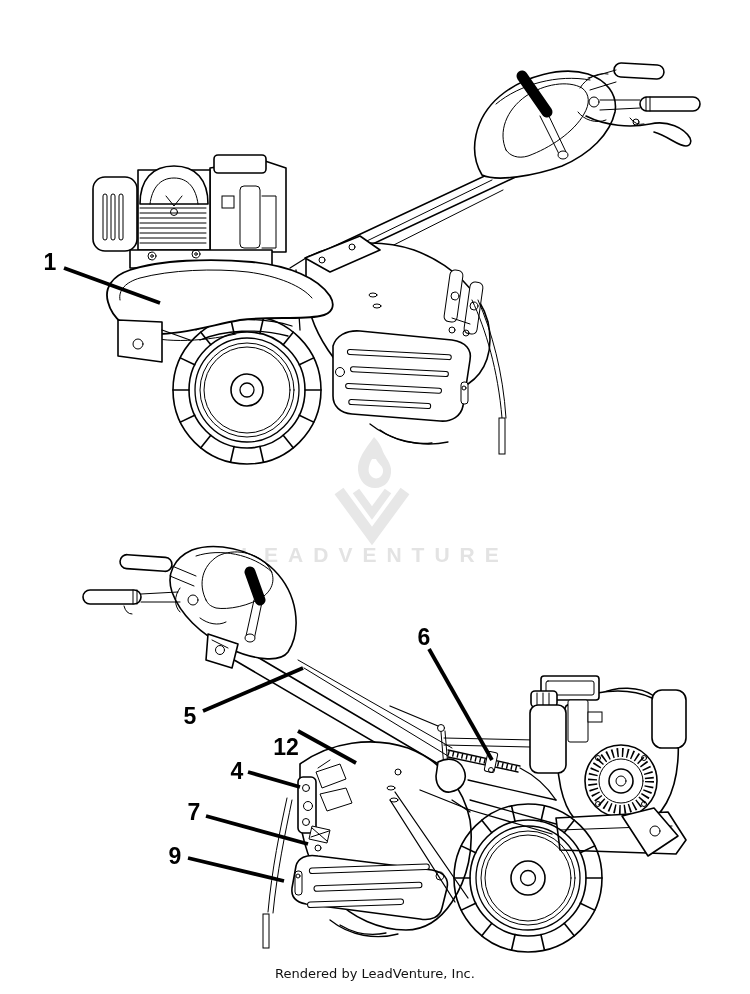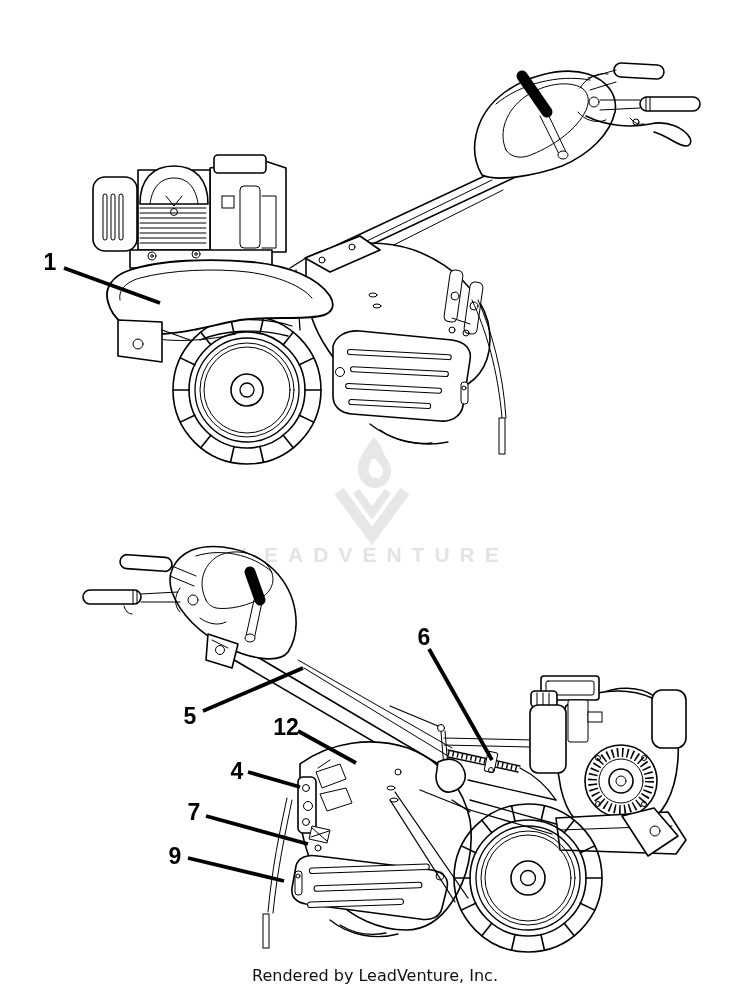--- a/index.html
+++ b/index.html
@@ -20,21 +20,21 @@
   .ld{stroke:#000;stroke-width:3.8;fill:none;}
   .blk{stroke:#000;stroke-width:11;stroke-linecap:round;fill:none;}
   .hatch{stroke:#000;stroke-width:5;fill:none;stroke-dasharray:1.4 3.2;}
   .tick{stroke:#000;stroke-width:9;fill:none;stroke-dasharray:1.6 3.4;}
   
   .co{position:absolute;z-index:3;transform:translate(-50%,-50%);
       font-weight:bold;font-size:23px;color:#000;line-height:1;
       font-family:"Liberation Sans",sans-serif;}
   
   .footer{position:absolute;left:0;top:966px;width:750px;text-align:center;z-index:3;
-          font-size:16px;color:#111;font-family:"DejaVu Sans",sans-serif;}
+          font-size:13px;color:#111;font-family:"DejaVu Sans",sans-serif;}
 </style>
 </head>
 <body>
 
 <div class="stage">
 
   <div class="wm">
     <svg width="750" height="994">
       <g fill="#e7e7e7">
         <path d="M374,437 C366,448 357,459 358,470 C359,481 366,488 375,488 C385,488 392,480 391,469
@@ -382,20 +382,20 @@
       <line class="ld" x1="298" y1="731" x2="356" y2="763"></line>
       <line class="ld" x1="248" y1="772" x2="300" y2="787"></line>
       <line class="ld" x1="206" y1="816" x2="308" y2="844"></line>
       <line class="ld" x1="188" y1="858" x2="284" y2="881"></line>
       <line class="ld" x1="429" y1="649" x2="492" y2="760"></line>
     </g>
   </svg>
 
   <div class="co" style="left:50px;top:262px;"><span>1</span></div>
   <div class="co" style="left:190px;top:716px;"><span>5</span></div>
-  <div class="co" style="left:286px;top:727px;"><span>12</span></div>
+  <div class="co" style="left:286px;top:747px;"><span>12</span></div>
   <div class="co" style="left:237px;top:771px;"><span>4</span></div>
   <div class="co" style="left:194px;top:812px;"><span>7</span></div>
   <div class="co" style="left:175px;top:856px;"><span>9</span></div>
   <div class="co" style="left:424px;top:637px;"><span>6</span></div>
 
   <div class="footer">Rendered by LeadVenture, Inc.</div>
 </div>
 
 </body></html>

